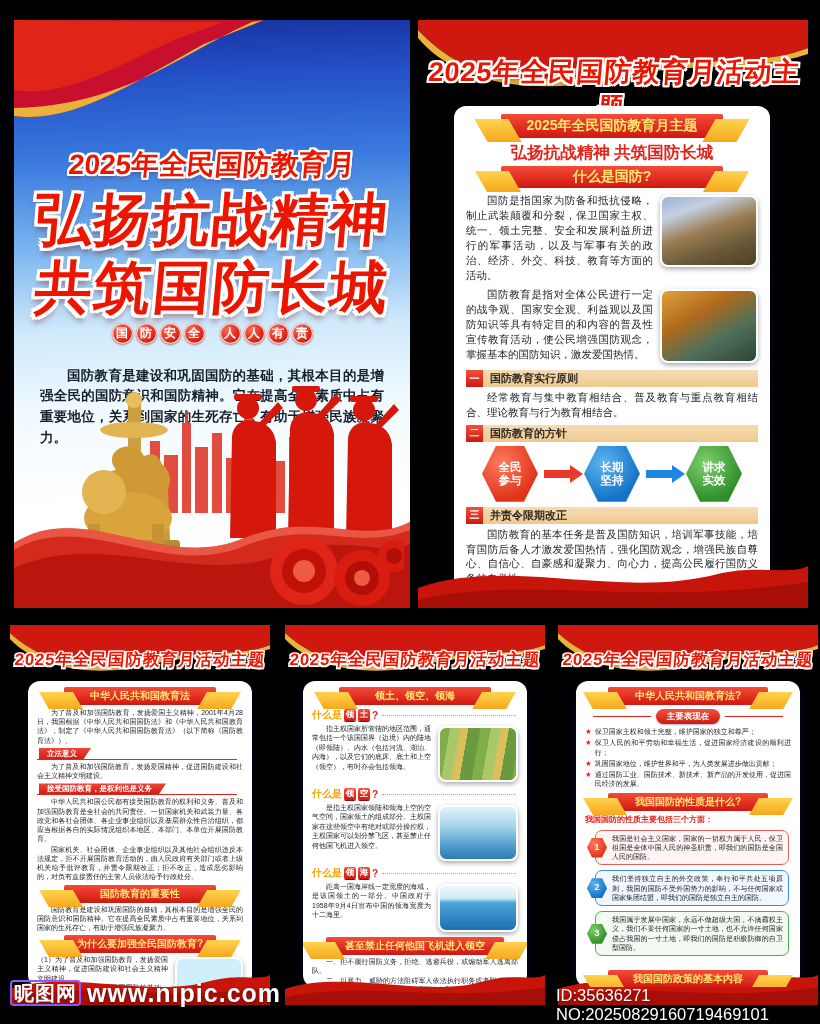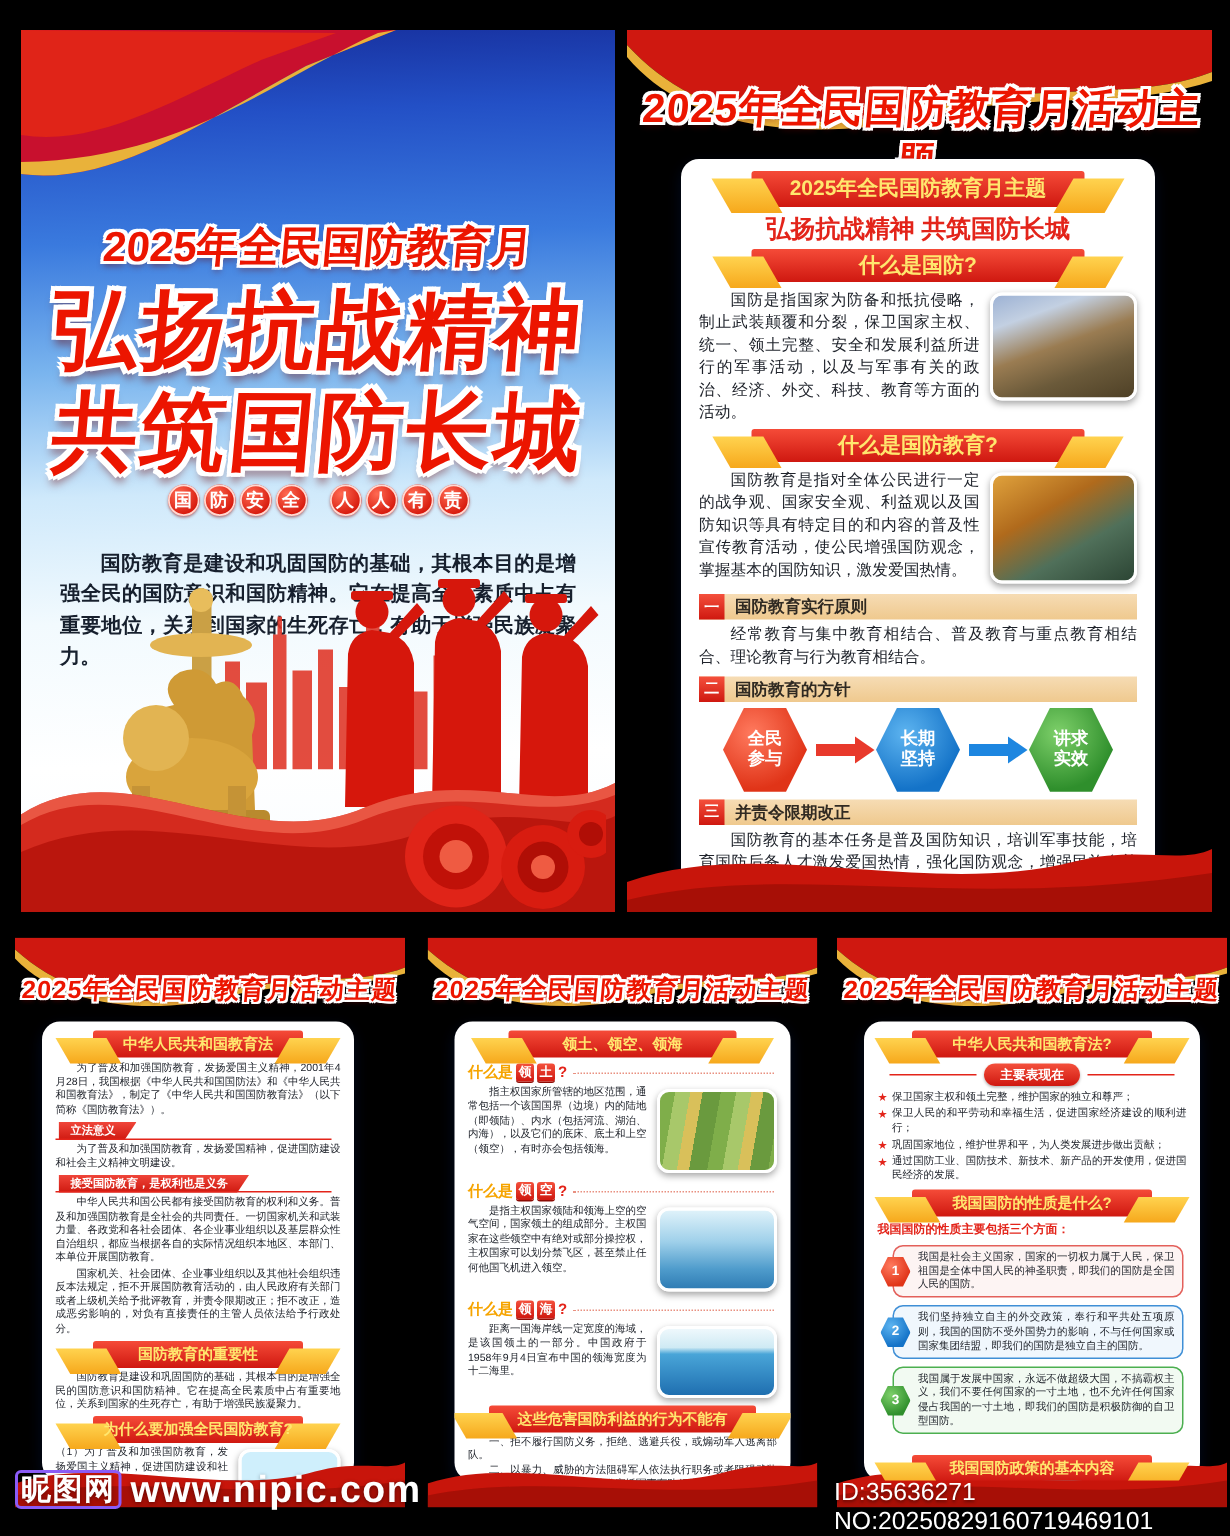--- a/index.html
+++ b/index.html
@@ -191,21 +191,20 @@
   </svg>
   <div class="hdr-txt stroke2 skew" style="margin-top:34px;font-size:27px;">2025年全民国防教育月活动主题</div>
   <div class="card" style="left:36px;top:86px;width:316px;height:496px;padding:8px 12px;box-sizing:border-box;">
     <div class="banner" style="width:76%;font-size:14px;padding:3px 0;">2025年全民国防教育月主题</div>
     <div style="text-align:center;color:#e3241a;font-weight:900;font-size:16.5px;margin:4px 0 2px;">弘扬抗战精神  共筑国防长城</div>
     <div class="banner" style="width:76%;font-size:14px;padding:2px 0;margin-top:2px;">什么是国防?</div>
     <div class="clear" style="margin:5px 0 2px;">
       <div class="photo ph-wall" style="width:94px;height:68px;"></div>
       <p class="bt ind" style="margin:0;font-size:10.5px;line-height:1.42;">国防是指国家为防备和抵抗侵略，制止武装颠覆和分裂，保卫国家主权、统一、领土完整、安全和发展利益所进行的军事活动，以及与军事有关的政治、经济、外交、科技、教育等方面的活动。</p>
     </div>
-    <div class="banner" style="width:76%;font-size:14px;padding:2px 0;margin-top:4px;">什么是国防教育?</div>
     <div class="clear" style="margin:5px 0 2px;">
       <div class="photo ph-lion" style="width:94px;height:70px;"></div>
       <p class="bt ind" style="margin:0;font-size:10.5px;line-height:1.42;">国防教育是指对全体公民进行一定的战争观、国家安全观、利益观以及国防知识等具有特定目的和内容的普及性宣传教育活动，使公民增强国防观念，掌握基本的国防知识，激发爱国热情。</p>
     </div>
     <div class="secbar" style="font-size:11px;">
       <span class="num" style="width:17px;height:17px;font-size:10px;margin-right:7px;">一</span>
       <span class="st">国防教育实行原则</span>
     </div>
     <p class="bt ind" style="margin:2px 0;font-size:10.5px;line-height:1.4;">经常教育与集中教育相结合、普及教育与重点教育相结合、理论教育与行为教育相结合。</p>
     <div class="secbar" style="font-size:11px;">
@@ -237,21 +236,21 @@
     <path d="M0 52 C110 26 220 60 390 34 L390 60 L0 60 Z" fill="#a30e06" opacity=".9"></path>
   </svg>
 </section>
 
 <section class="poster bg-info" style="left:10px;top:625px;width:260px;height:380px;">
   <svg class="hdr-band" style="height:52px;" viewBox="0 0 260 52" preserveAspectRatio="none">
     <path d="M0 8 C40 44 90 48 140 36 C190 24 230 32 260 20 L260 0 L0 0 Z" fill="#cf1810"></path>
     <path d="M0 8 C40 44 90 48 140 36 C190 24 230 32 260 20 L260 24 C220 36 180 28 140 40 C90 52 30 46 0 14 Z" fill="#e9b23a"></path>
   </svg>
   <div class="hdr-txt stroke1 skew" style="margin-top:24px;font-size:16.5px;">2025年全民国防教育月活动主题</div>
-  <div class="card" style="left:18px;top:56px;width:208px;height:306px;padding:6px 9px;box-sizing:border-box;">
+  <div class="card" style="left:18px;top:56px;width:224px;height:306px;padding:6px 9px;box-sizing:border-box;">
     <div class="banner" style="width:74%;font-size:10px;padding:2px 0;">中华人民共和国教育法</div>
     <p class="bt ind" style="margin:3px 0 2px;font-size:7px;line-height:1.32;">为了普及和加强国防教育，发扬爱国主义精神，2001年4月28日，我国根据《中华人民共和国国防法》和《中华人民共和国教育法》，制定了《中华人民共和国国防教育法》（以下简称《国防教育法》）。</p>
     <div class="ribrow">
         <span class="ribsm">立法意义</span>
       </div>
     <p class="bt ind" style="margin:1px 0;font-size:7px;line-height:1.32;">为了普及和加强国防教育，发扬爱国精神，促进国防建设和社会主义精神文明建设。</p>
     <div class="ribrow">
         <span class="ribsm">接受国防教育，是权利也是义务</span>
       </div>
     <p class="bt ind" style="margin:1px 0;font-size:7px;line-height:1.32;">中华人民共和国公民都有接受国防教育的权利和义务。普及和加强国防教育是全社会的共同责任。一切国家机关和武装力量、各政党和各社会团体、各企业事业组织以及基层群众性自治组织，都应当根据各自的实际情况组织本地区、本部门、本单位开展国防教育。</p>
@@ -306,21 +305,21 @@
       <span class="tlpre">什么是</span>
       <span class="tlch">领</span>
       <span class="tlch">海</span>
       <span class="tlq">?</span>
       <span class="tldots"></span>
     </div>
     <div class="clear">
       <div class="photo ph-sea" style="width:76px;height:44px;"></div>
       <p class="bt ind" style="margin:0;font-size:7px;line-height:1.34;">距离一国海岸线一定宽度的海域，是该国领土的一部分。中国政府于1958年9月4日宣布中国的领海宽度为十二海里。</p>
     </div>
-    <div class="banner" style="width:86%;font-size:10px;padding:2px 0;margin-top:3px;">这些危害国防利益的行为不能有</div>
+    <div class="banner" style="width:86%;font-size:10px;padding:2px 0;margin-top:3px;">甚至禁止任何他国飞机进入领空</div>
     <p class="bt ind" style="margin:2px 0 0;font-size:7px;line-height:1.33;">一、拒不履行国防义务，拒绝、逃避兵役，或煽动军人逃离部队。</p>
     <p class="bt ind" style="margin:0;font-size:7px;line-height:1.33;">二、以暴力、威胁的方法阻碍军人依法执行职务或者阻碍武装部队军事行动，例如不礼让或乱穿插军事车队行为。</p>
 
   </div>
   <svg style="position:absolute;left:0;bottom:0;" width="260" height="40" viewBox="0 0 260 40" preserveAspectRatio="none">
     <path d="M0 24 C60 4 140 34 200 16 C230 8 250 16 260 10 L260 40 L0 40 Z" fill="#c8150b"></path>
     <path d="M0 32 C80 16 160 38 260 22 L260 40 L0 40 Z" fill="#a30e06" opacity=".9"></path>
   </svg>
 </section>
 

